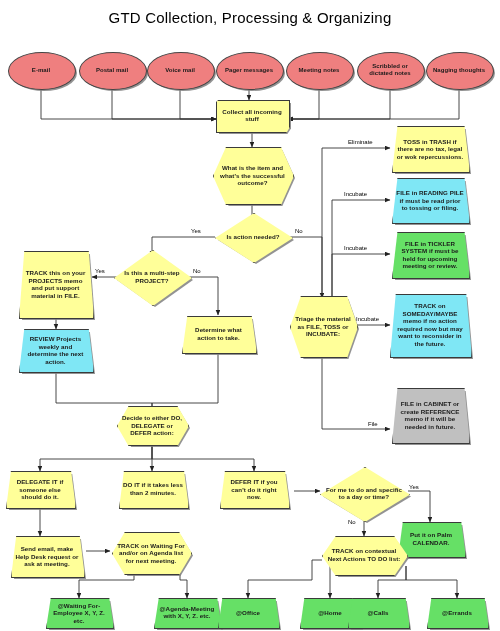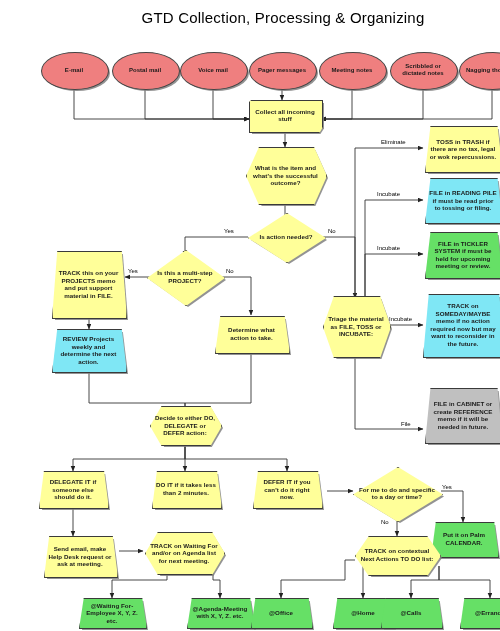--- a/index.html
+++ b/index.html
@@ -1,21 +1,21 @@
 <!DOCTYPE html>
 <html><head>
 <meta charset="utf-8">
 <style>
   html,body{margin:0;padding:0;background:#ffffff;}
   body{
     width:500px;height:631px;position:relative;overflow:hidden;
     font-family:"Liberation Sans","DejaVu Sans",sans-serif;
     color:#000;
   }
-  #stage{position:absolute;left:0;top:0;width:444px;height:631px;margin-left:33px;}
+  #stage{position:absolute;left:0;top:0;width:444px;height:631px;}
   svg#wires{position:absolute;left:0;top:0;width:500px;height:631px;}
 
   .title{
     position:absolute;left:0;top:8px;width:500px;text-align:center;
     font-size:15px;line-height:19px;font-weight:400;color:#000;
     letter-spacing:.2px;
   }
 
   .node{position:absolute;box-sizing:border-box;}
   .node .lbl{

